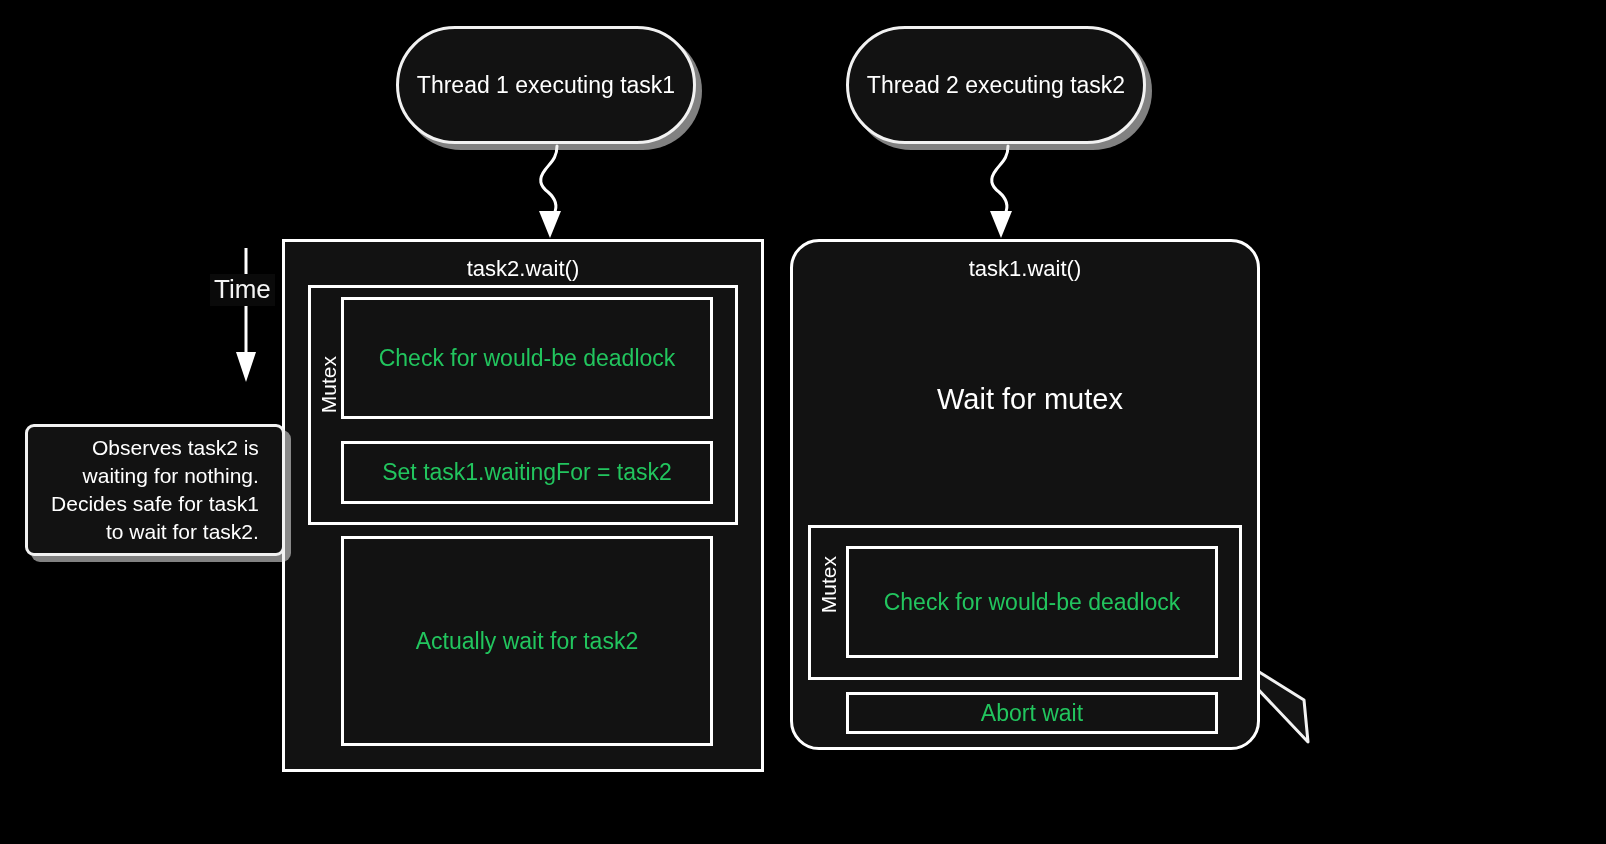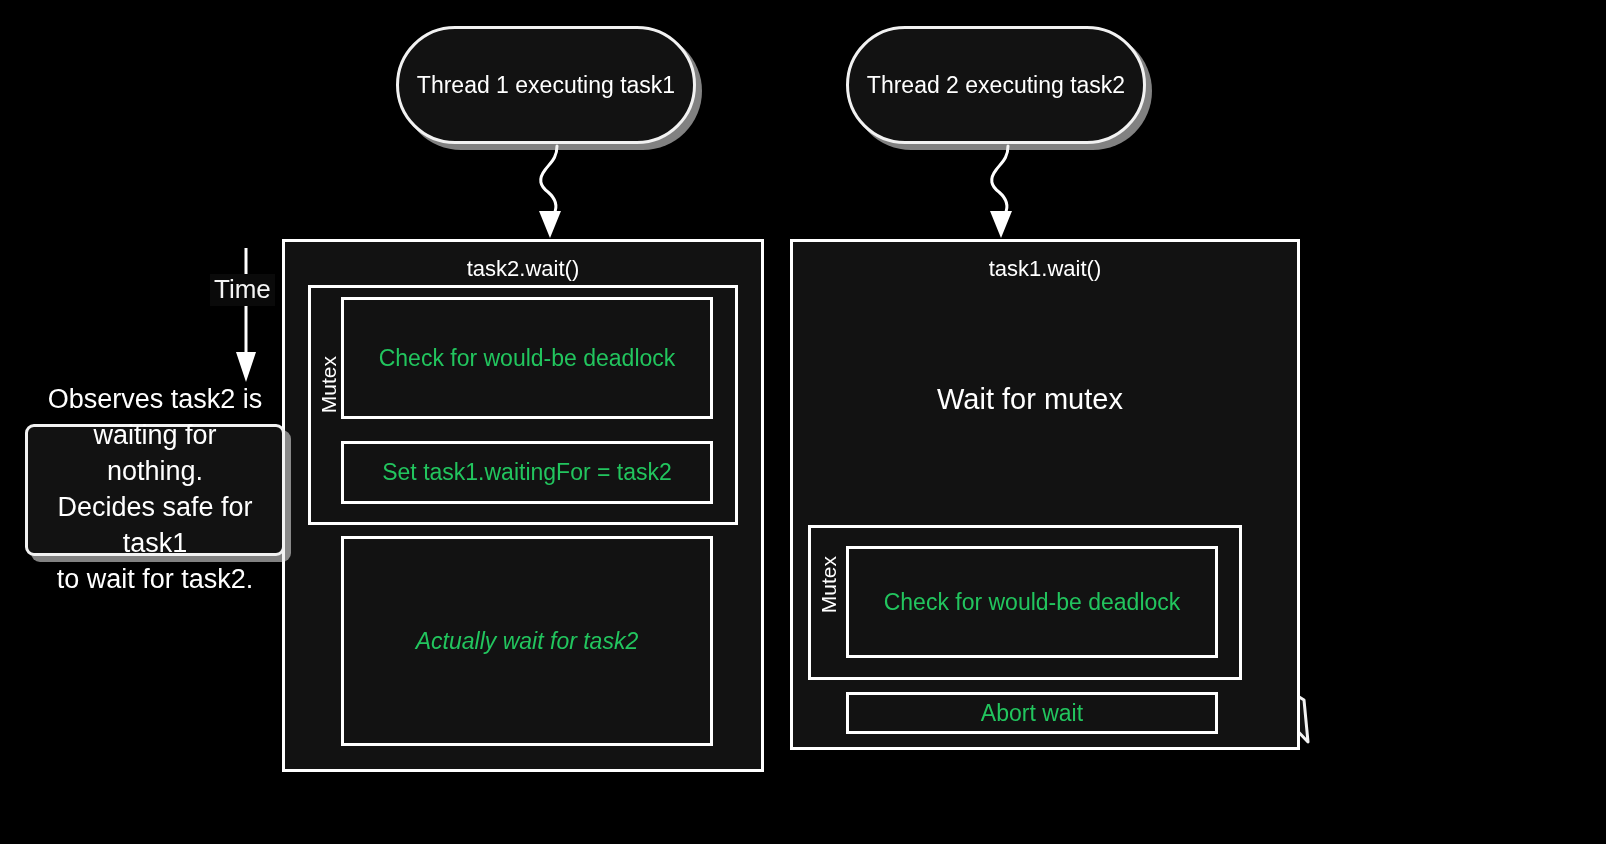--- a/index.html
+++ b/index.html
@@ -78,25 +78,25 @@
     color: #22c55e;
   }
 
   
   .callout {
     background: #121212;
     border: 3px solid #f2f2f2;
     border-radius: 9px;
     box-shadow: 6px 6px 0px 0px rgba(235,235,235,0.55);
     box-sizing: border-box;
-    font-size: 27px;
+    font-size: 21px;
     line-height: 1.33;
     color: #ffffff;
     padding: 10px 14px;
-    text-align: center;
+    text-align: right;
     display: flex;
     align-items: center;
     justify-content: center;
   }
   .callout span { display: block; white-space: pre-line; }
 
   
   .time-label {
     position: absolute;
     background: #0a0a0a;
@@ -178,29 +178,29 @@
   </div>
 
   <div class="abs step-box center-text" style="left:341px; top:297px; width:372px; height:122px; z-index:7;">
     <span>Check for would-be deadlock</span>
   </div>
 
   <div class="abs step-box center-text" style="left:341px; top:441px; width:372px; height:63px; z-index:7;">
     <span>Set task1.waitingFor = task2</span>
   </div>
 
-  <div class="abs step-box center-text" style="left:341px; top:536px; width:372px; height:210px; z-index:6;font-style:italic;">
+  <div class="abs step-box center-text" style="left:341px; top:536px; width:372px; height:210px; z-index:6;">
     <span>Actually wait for task2</span>
   </div>
 
   <div class="abs thread-bubble center-text" style="left:846px; top:26px; width:300px; height:118px;">
     <span>Thread 2 executing task2</span>
   </div>
 
-  <div class="abs lifeline" style="left:790px; top:239px; width:510px; height:511px; z-index:5;">
+  <div class="abs lifeline" style="left:790px; top:239px; width:470px; height:511px; z-index:5;border-radius:29px;">
     <div class="lifeline-title">task1.wait()</div>
   </div>
 
   <div class="abs center-text" style="left:918px; top:382px; width:224px; height:34px; font-size:29px; z-index:8;">Wait for mutex</div>
 
   <div class="abs mutex-region" style="left:808px; top:525px; width:434px; height:155px; z-index:6;">
     <div class="mutex-label" style="left:6px; top:28px;">Mutex</div>
   </div>
 
   <div class="abs step-box center-text" style="left:846px; top:546px; width:372px; height:112px; z-index:7;">

